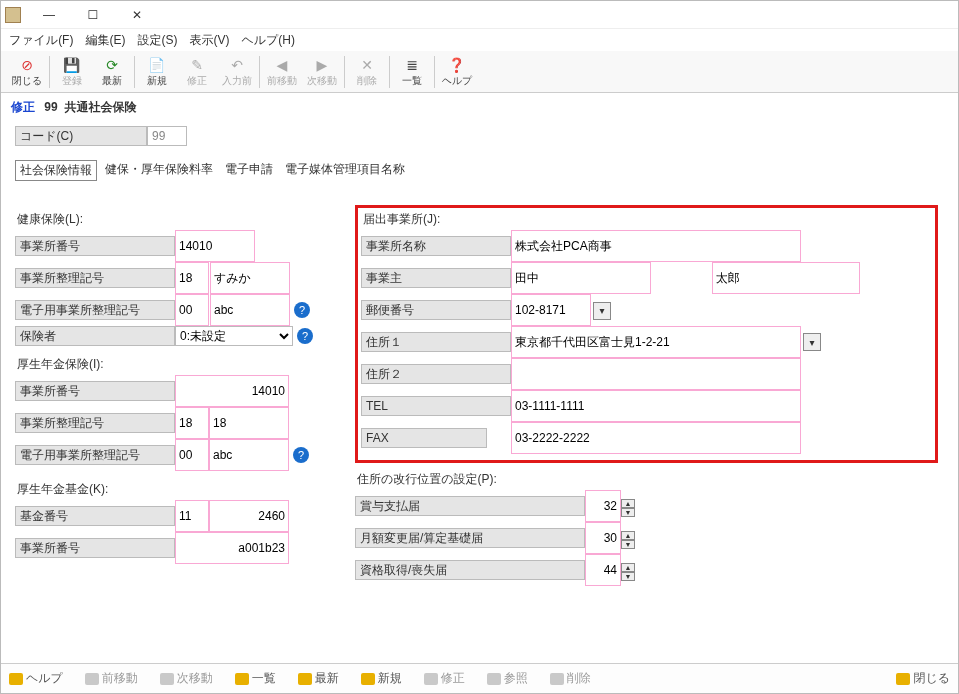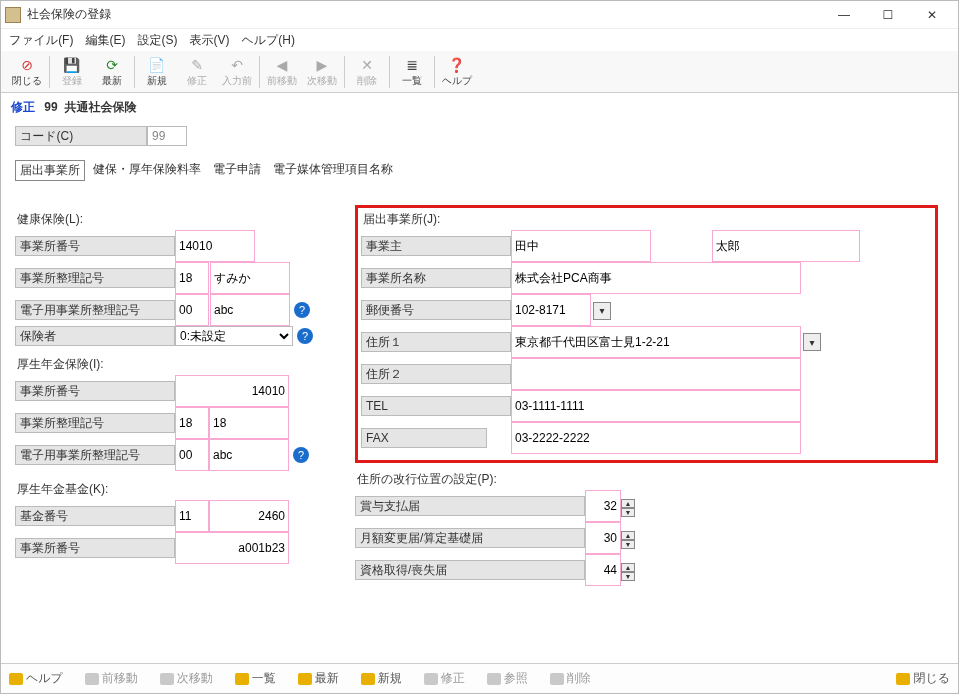--- a/index.html
+++ b/index.html
@@ -49,21 +49,20 @@
 .dropdownbtn { width:18px; height:18px; border:1px solid #888; display:inline-flex; align-items:center; justify-content:center; font-size:10px; background:#eee; margin-left:2px; }
 .spin { width:14px; display:inline-flex; flex-direction:column; }
 .spin b { height:9px; border:1px solid #888; font-size:7px; line-height:7px; text-align:center; background:#eee; font-weight:normal; }
 </style>
 </head>
 <body>
 
 <div class="window">
   <div class="titlebar">
     <span class="icon"></span>
-    <span class="title">社会保険の登録</span>
     <span class="winbtn">—</span>
     <span class="winbtn">☐</span>
     <span class="winbtn">✕</span>
   </div>
 
   <div class="menubar">
     <span>ファイル(F)</span>
     <span>編集(E)</span>
     <span>設定(S)</span>
     <span>表示(V)</span>
@@ -137,21 +136,21 @@
               <div class="lbl" style="width:132px">コード(C)</div>
             </td>
         <td>
               <div class="fld ro" style="width:40px">99</div>
             </td>
       </tr>
     </tbody>
       </table>
 
     <div class="tabs">
-      <span class="tab">届出事業所</span>
+      <span class="tab">社会保険情報</span>
       <span class="tab inactive">健保・厚年保険料率</span>
       <span class="tab inactive">電子申請</span>
       <span class="tab inactive">電子媒体管理項目名称</span>
     </div>
 
     <div class="cols">
       <div class="colL">
         <div class="section-title">健康保険(L):</div>
         <table class="frm">
           <tbody>
@@ -229,31 +228,31 @@
         </tbody>
           </table>
       </div>
 
       <div class="colR">
         <div class="redbox">
           <div class="section-title" style="margin-top:0">届出事業所(J):</div>
           <table class="frm" style="width:100%">
             <tbody>
                 <tr>
+                  <td style="width:150px">
+                    <div class="lbl" style="width:150px">事業所名称</div>
+                  </td>
+                <td colspan="3"><input class="txt" style="width: 290px;" value="株式会社PCA商事"></td>
+                </tr>
+            <tr>
                   <td>
                     <div class="lbl" style="width:150px">事業主</div>
                   </td>
                 <td><input class="txt" style="width: 140px;" value="田中"></td>
                 <td colspan="2"><input class="txt" style="width: 148px;" value="太郎"></td>
-                </tr>
-            <tr>
-                  <td style="width:150px">
-                    <div class="lbl" style="width:150px">事業所名称</div>
-                  </td>
-                <td colspan="3"><input class="txt" style="width: 290px;" value="株式会社PCA商事"></td>
                 </tr>
             <tr>
                   <td>
                     <div class="lbl" style="width:150px">郵便番号</div>
                   </td>
                 <td colspan="3"><input class="txt" style="width: 80px;" value="102-8171"><span class="dropdownbtn">▾</span></td>
                 </tr>
             <tr>
                   <td>
                     <div class="lbl" style="width:150px">住所１</div>

